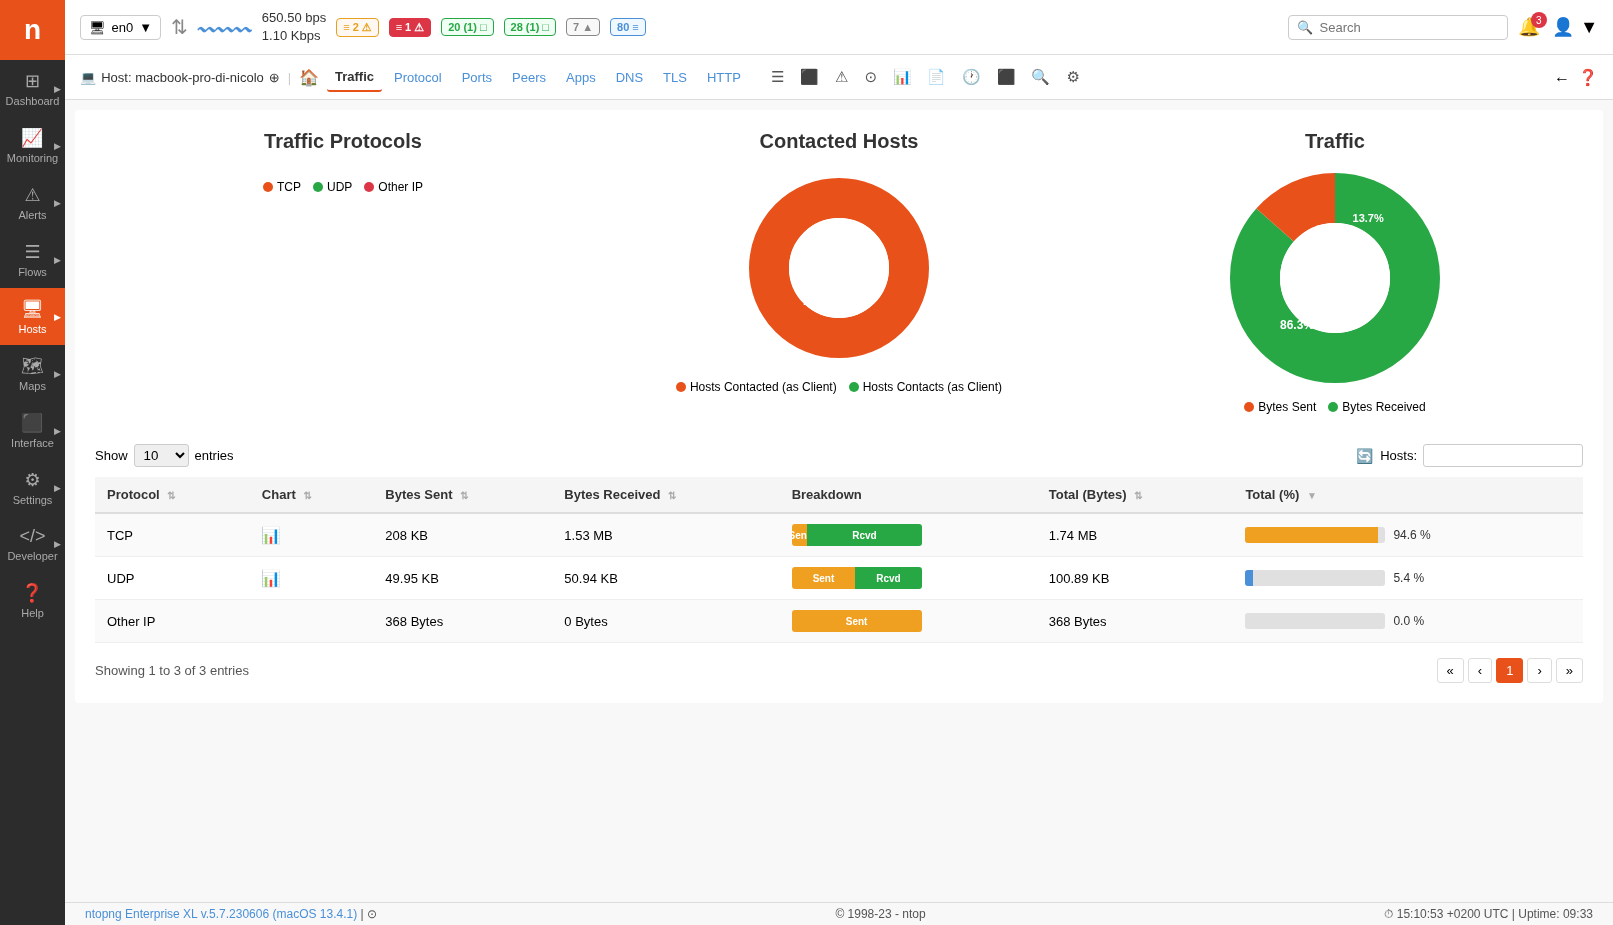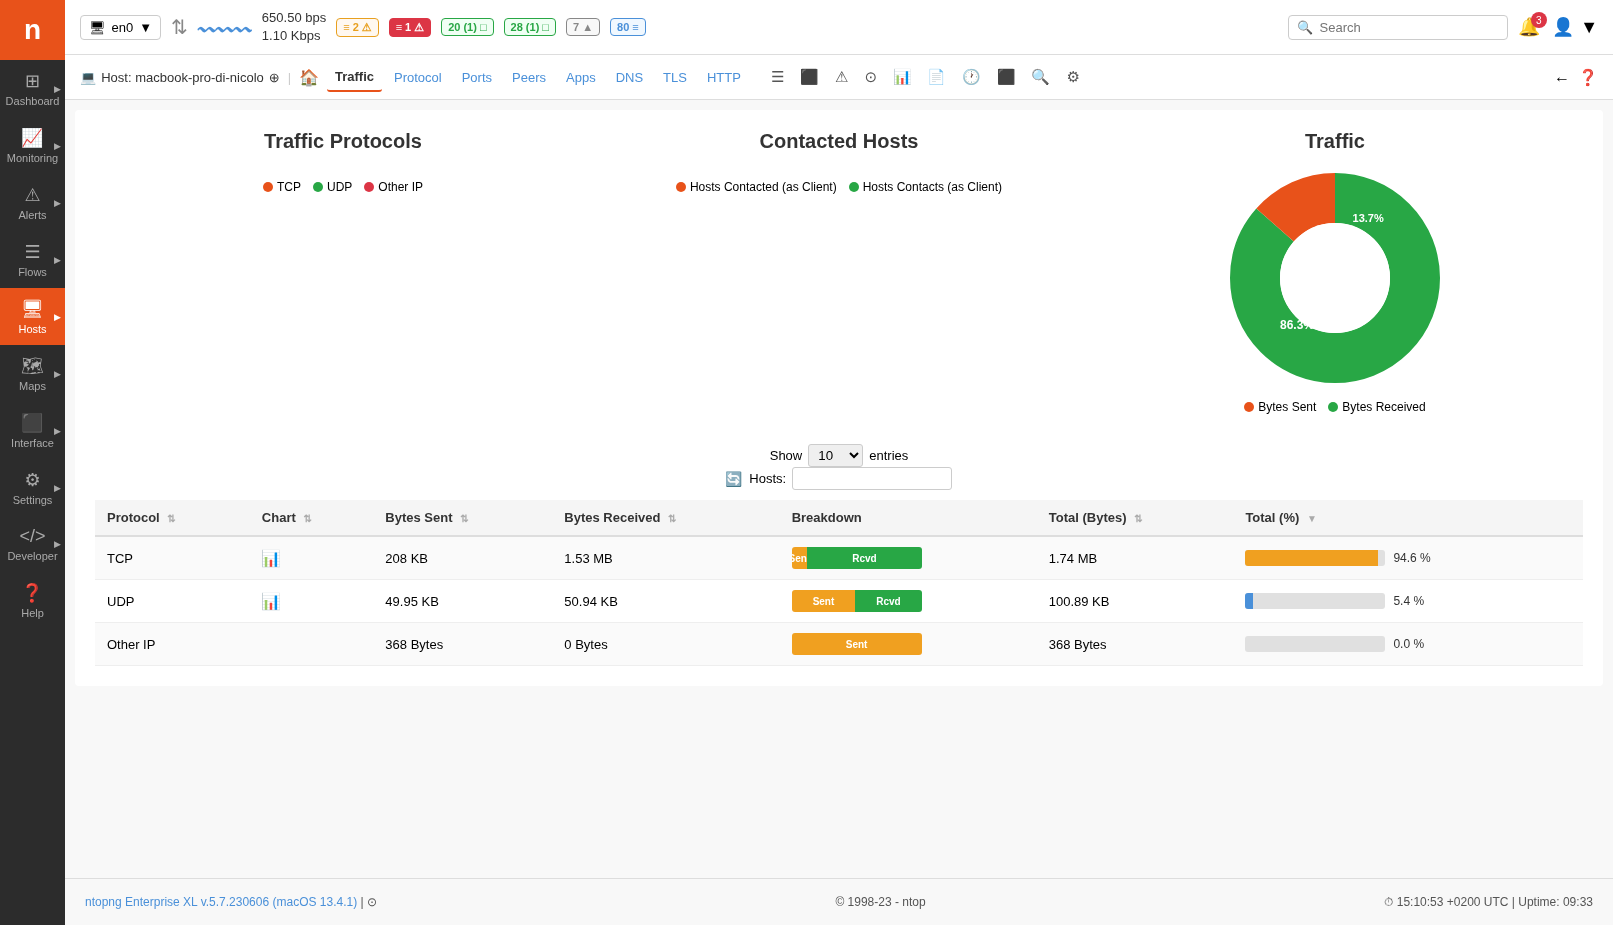--- a/index.html
+++ b/index.html
@@ -56,21 +56,21 @@
     
     .charts-row { display: flex; justify-content: space-around; align-items: flex-start; margin-bottom: 30px; }
     .chart-block { display: flex; flex-direction: column; align-items: center; width: 30%; }
     .chart-title { font-size: 20px; font-weight: bold; color: #333; margin-bottom: 15px; }
     .donut-container { position: relative; width: 200px; height: 200px; }
     .chart-legend { display: flex; gap: 12px; margin-top: 12px; flex-wrap: wrap; justify-content: center; font-size: 12px; }
     .legend-item { display: flex; align-items: center; gap: 4px; }
     .legend-dot { width: 10px; height: 10px; border-radius: 50%; }
 
     
-    .table-controls { display: flex; align-items: center; justify-content: space-between; margin-bottom: 10px; flex-direction: column; }
+    .table-controls { display: flex; align-items: center; justify-content: space-between; margin-bottom: 10px; }
     .show-entries { display: flex; align-items: center; gap: 6px; font-size: 13px; }
     .show-entries select { border: 1px solid #ccc; border-radius: 3px; padding: 2px 5px; }
     .table-search { display: flex; align-items: center; gap: 6px; }
     .table-search label { font-size: 13px; }
     .table-search input { border: 1px solid #ccc; border-radius: 3px; padding: 3px 8px; font-size: 13px; width: 160px; }
     .refresh-icon { font-size: 14px; color: #4a90d9; cursor: pointer; }
 
     table { width: 100%; border-collapse: collapse; font-size: 13px; }
     thead tr { background: #f5f5f5; }
     th { padding: 10px 12px; text-align: left; font-weight: bold; color: #333; border-bottom: 2px solid #ddd; cursor: pointer; white-space: nowrap; }
@@ -93,21 +93,21 @@
     .chart-icon-link { color: #4a90d9; cursor: pointer; font-size: 16px; }
 
     
     .pagination-row { display: flex; align-items: center; justify-content: space-between; margin-top: 15px; }
     .pagination-info { font-size: 13px; color: #555; }
     .pagination-controls { display: flex; gap: 4px; }
     .page-btn { border: 1px solid #ddd; background: white; padding: 4px 9px; cursor: pointer; border-radius: 3px; font-size: 13px; }
     .page-btn.active { background: #e8521a; color: white; border-color: #e8521a; }
 
     
-    .footer { background: #f8f8f8; border-top: 1px solid #ddd; padding: 16px 20px; display: flex; align-items: flex-start; justify-content: space-between; font-size: 12px; color: #555; flex-shrink: 0; }
+    .footer { background: #f8f8f8; border-top: 1px solid #ddd; padding: 4px 20px; display: flex; align-items: flex-start; justify-content: space-between; font-size: 12px; color: #555; flex-shrink: 0; }
     .footer a { color: #4a90d9; text-decoration: none; }
 
     
     svg.donut { transform: rotate(-90deg); }
   </style>
 </head>
 <body>
 
 <div class="sidebar">
   <div class="sidebar-logo">
@@ -269,20 +269,28 @@
             </div>
             <div class="legend-item">
               <div class="legend-dot" style="background:#dc3545;"></div>
               <span>Other IP</span>
             </div>
           </div>
         </div>
 
         <div class="chart-block">
           <div class="chart-title">Contacted Hosts</div>
+          <div class="donut-container">
+            <svg class="donut" width="200" height="200" viewBox="0 0 200 200">
+
+              <circle cx="100" cy="100" r="70" fill="none" stroke="#e8521a" stroke-width="40" stroke-dasharray="439.82 465.0" stroke-dashoffset="0"></circle>
+              <circle cx="100" cy="100" r="50" fill="white"></circle>
+            </svg>
+            <div style="position:absolute;top:63%;left:32%;font-size:12px;font-weight:bold;color:white;">100.0%</div>
+          </div>
           <div class="chart-legend">
             <div class="legend-item">
               <div class="legend-dot" style="background:#e8521a;"></div>
               <span>Hosts Contacted (as Client)</span>
             </div>
             <div class="legend-item">
               <div class="legend-dot" style="background:#28a745;"></div>
               <span>Hosts Contacts (as Client)</span>
             </div>
           </div>
@@ -424,20 +432,30 @@
                   <div class="pct-bar-outer">
                     <div class="pct-bar-inner" style="width: 0%; background: rgb(74, 144, 217);"></div>
                   </div>
                   <span class="pct-value">0.0 %</span>
                 </div>
               </td>
             </tr>
           </tbody>
       </table>
 
+      <div class="pagination-row">
+        <span class="pagination-info">Showing 1 to 3 of 3 entries</span>
+        <div class="pagination-controls">
+          <button class="page-btn">«</button>
+          <button class="page-btn">‹</button>
+          <button class="page-btn active">1</button>
+          <button class="page-btn">›</button>
+          <button class="page-btn">»</button>
+        </div>
+      </div>
 
     </div>
   </div>
 
   <div class="footer">
     <div>
       <a href="#">ntopng Enterprise XL v.5.7.230606 (macOS 13.4.1)</a>
       <span> | </span>
       <span>⊙</span>
     </div>

